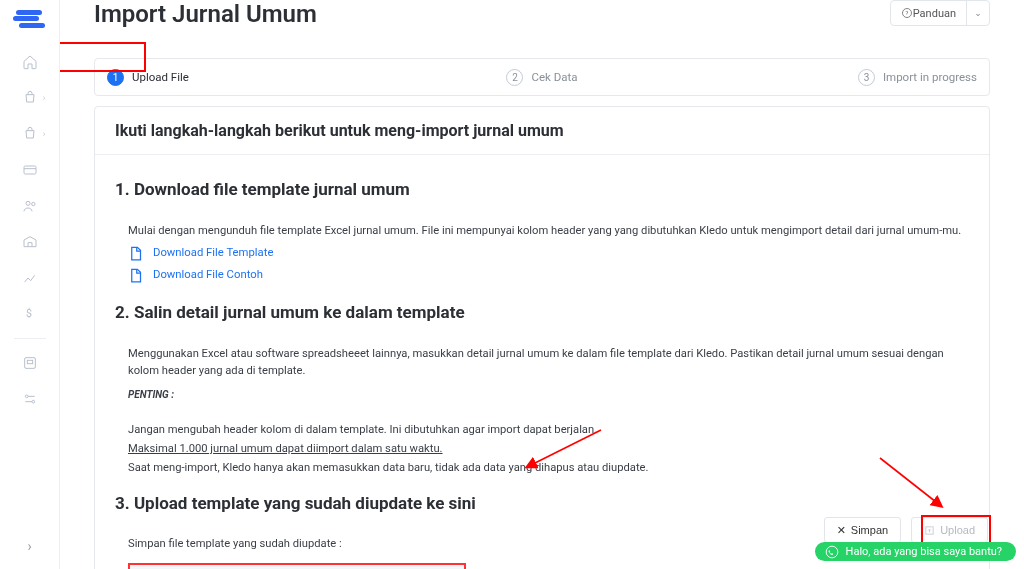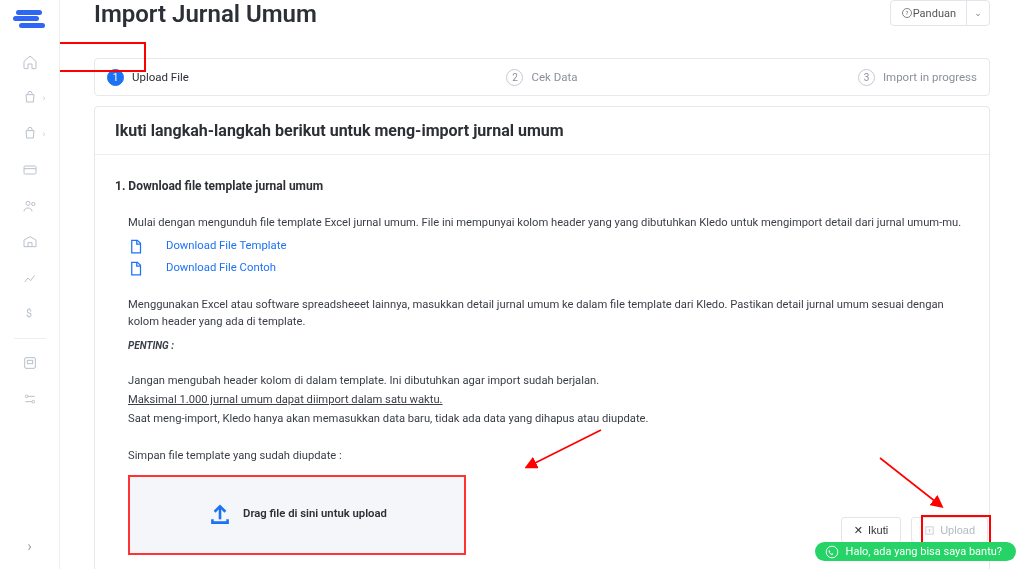--- a/index.html
+++ b/index.html
@@ -31,23 +31,23 @@
   .step .num { width: 17px; height: 17px; border-radius: 50%; border: 1px solid #c5cad3; display: flex; align-items: center; justify-content: center; font-size: 10px; }
   .step.active .num { background: #1d72f3; border-color: #1d72f3; color: #fff; }
   .step.mid { justify-content: center; }
   .step.last { justify-content: flex-end; }
   .step-highlight { position: absolute; border: 2px solid #f00; pointer-events: none; }
 
   
   .card { border: 1px solid #e6e8ec; border-radius: 4px; margin-top: 10px; padding: 0; }
   .card-head { padding: 14px 20px; font-size: 16px; font-weight: 700; color: #2c2f35; border-bottom: 1px solid #eceef1; margin-bottom: 6px; }
   .card-body { padding: 6px 20px 16px 20px; font-size: 11.5px; color: #3a3e46; line-height: 1.5; }
-  .sect-head { font-weight: 700; font-size: 12px; margin-top: 10px; margin-bottom: 5px; color: #2c2f35; }
+  .sect-head { font-weight: 700; font-size: 17px; margin-top: 10px; margin-bottom: 5px; color: #2c2f35; }
   .para { margin-left: 13px; margin-bottom: 6px; font-size: 11.2px; color: #3a3e46; margin-top: 20px; }
-  .dlrow { display: flex; align-items: center; gap: 23px; margin-left: 13px; margin-top: 5px; }
+  .dlrow { display: flex; align-items: center; gap: 10px; margin-left: 13px; margin-top: 5px; }
   .dlrow a { color: #1d72f3; text-decoration: none; font-size: 11.3px; }
   .file-icon { width: 15px; height: 17px; }
   .penting { font-weight: 700; margin-left: 13px; font-size: 10px; margin-top: 8px; font-style: italic; }
 
   
   .dropzone-wrap { position: relative; margin-left: 13px; margin-top: 10px; }
   .dropzone { width: 338px; height: 80px; border: 2px solid #f33; background: #f4f6f9; display: flex; align-items: center; justify-content: center; gap: 10px; }
   .dropzone-text { font-size: 11.3px; font-weight: 600; color: #2c2f35; }
 
   
@@ -183,26 +183,28 @@
         <a href="#">Download File Template</a>
       </div>
       <div class="dlrow">
         <svg class="file-icon" viewBox="0 0 24 24">
             <path d="M6 2h9l5 5v15H6z" fill="none" stroke="#1d72f3" stroke-width="2"></path>
             <path d="M14 2v6h6" fill="none" stroke="#1d72f3" stroke-width="2"></path>
           </svg>
         <a href="#">Download File Contoh</a>
       </div>
 
+      <div class="sect-head" style="margin-top:16px;">2. Salin detail jurnal umum ke dalam template</div>
       <div class="para">Menggunakan Excel atau software spreadsheeet lainnya, masukkan detail jurnal umum ke dalam file template dari Kledo. Pastikan detail jurnal umum sesuai dengan kolom header yang ada di template.</div>
       <div class="penting">PENTING :</div>
-      <div class="para">Jangan mengubah header kolom di dalam template. Ini dibutuhkan agar import sudah berjalan.</div>
+      <div class="para">Jangan mengubah header kolom di dalam template. Ini dibutuhkan agar import dapat berjalan.</div>
       <div class="para" style="margin-top:-4px;text-decoration:underline;">Maksimal 1.000 jurnal umum dapat diimport dalam satu waktu.</div>
       <div class="para" style="margin-top:-4px;">Saat meng-import, Kledo hanya akan memasukkan data baru, tidak ada data yang dihapus atau diupdate.</div>
 
+      <div class="sect-head" style="margin-top:14px;">3. Upload template yang sudah diupdate ke sini</div>
       <div class="para">Simpan file template yang sudah diupdate :</div>
 
       <div class="dropzone-wrap">
         <div class="dropzone">
           <svg width="26" height="26" viewBox="0 0 24 24">
             <path d="M12 16V4" stroke="#1d72f3" stroke-width="2.4" fill="none"></path>
             <path d="M7 9l5-5 5 5" stroke="#1d72f3" stroke-width="2.4" fill="none"></path>
             <path d="M5 16v3h14v-3" stroke="#1d72f3" stroke-width="2.4" fill="none"></path>
           </svg>
           <span class="dropzone-text">Drag file di sini untuk upload</span>
@@ -225,21 +227,21 @@
         <marker id="ah2" markerWidth="8" markerHeight="8" refX="2" refY="4" orient="auto">
           <path d="M0 0L8 4L0 8z" fill="#f00"></path>
         </marker>
       </defs>
     <line x1="6" y1="6" x2="62" y2="50" stroke="#f00" stroke-width="1.6" marker-end="url(#ah2)"></line>
   </svg>
 
   <div class="btn-row">
     <button class="btn cancel">
       <span class="x">✕</span>
-      <span>Ikuti</span>
+      <span>Simpan</span>
     </button>
     <button class="btn upload">
       <svg width="11" height="11" viewBox="0 0 24 24">
           <rect x="4" y="4" width="16" height="16" fill="none" stroke="#c7ccd5" stroke-width="2"></rect>
           <path d="M12 16v-7M9 12l3-3 3 3" fill="none" stroke="#c7ccd5" stroke-width="2"></path>
         </svg>
       <span>Upload</span>
     </button>
   </div>
   <div class="upload-highlight" style="right:33px; bottom:23px; width:70px; height:31px;"></div>

